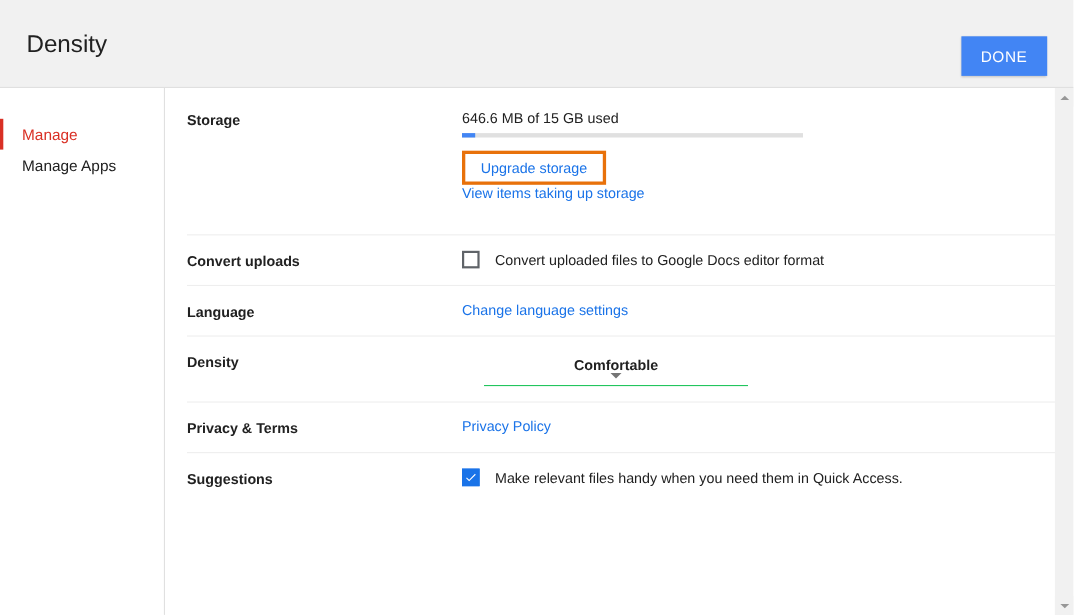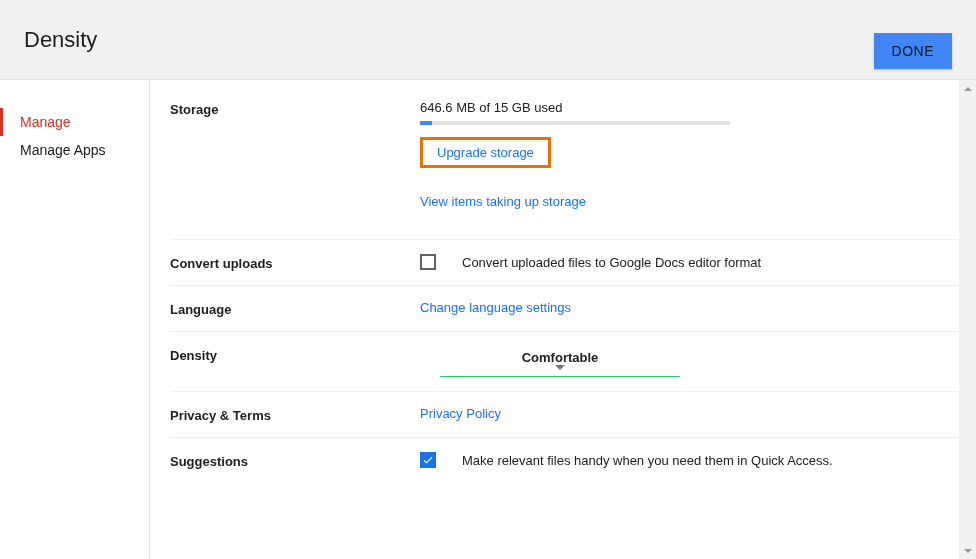--- a/index.html
+++ b/index.html
@@ -24,21 +24,21 @@
       justify-content: space-between;
       padding: 0 24px;
     }
     .header-title {
       font-size: 22px;
       color: #212121;
       font-weight: 400;
     }
     .done-btn {
       background: #4285f4;
-      color: #0f172a;
+      color: #ffffff;
       border: none;
       padding: 10px 18px;
       font-size: 14px;
       font-weight: 500;
       cursor: pointer;
       letter-spacing: 0.5px;
       box-shadow: 0 1px 2px rgba(0,0,0,0.2);
       margin-top: 23px;
     }
     .body {
@@ -109,26 +109,26 @@
     .link {
       color: #1a73e8;
       font-size: 13px;
       cursor: pointer;
       display: inline-block;
     }
     .upgrade-box {
       border: 3px solid #e8710a;
       display: inline-block;
       padding: 5px 14px;
-      margin-bottom: 26px;
+      margin-bottom: 0;
     }
     .checkbox-row {
       display: flex;
       align-items: center;
-      gap: 26px;
+      gap: 14px;
     }
     .checkbox-row span {
       font-size: 13px;
     }
     .checkbox {
       width: 16px;
       height: 16px;
       border: 2px solid #5f6368;
       cursor: pointer;
       flex-shrink: 0;

